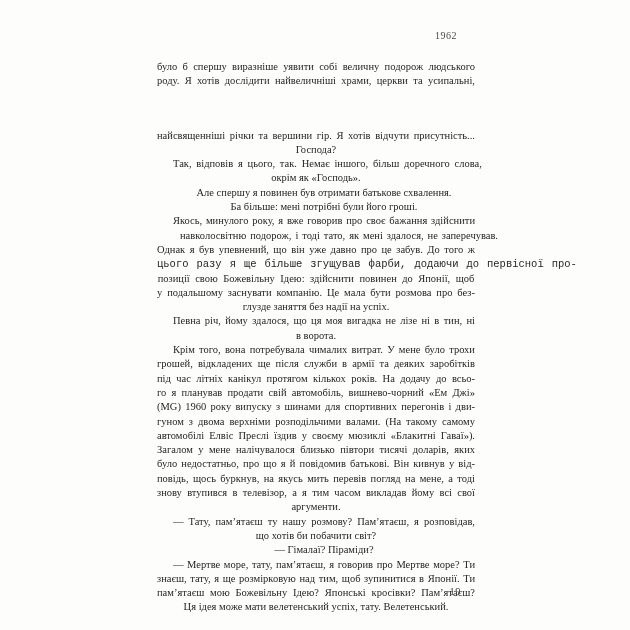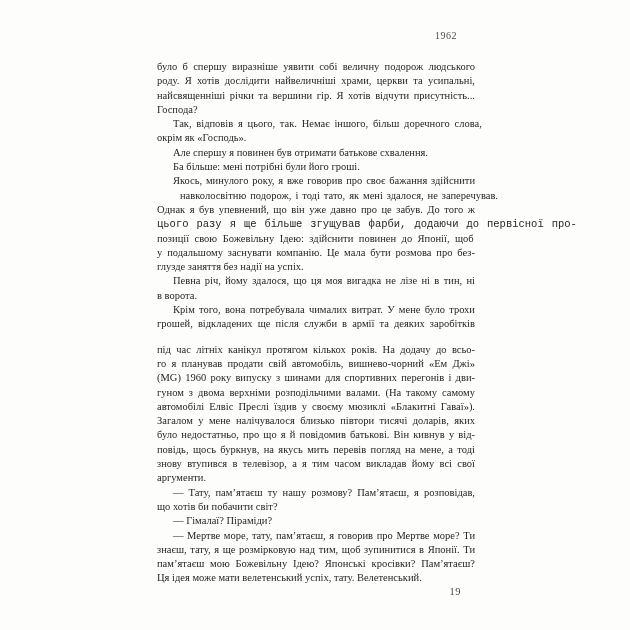--- a/index.html
+++ b/index.html
@@ -31,21 +31,21 @@
   }
   .text-block {
     position: absolute;
     top: 60px;
     left: 157px;
     width: 318px;
     font-size: 10.5px;
     line-height: 14.3px;
     color: var(--fg);
   }
-  .paragraph { margin: 0; }
+  .paragraph { margin: 0; text-align: center; }
   .line {
     white-space: pre;
     overflow: visible;
   }
   .line.indent { padding-left: 16px; }
   .line-text {
     display: inline-block;
     white-space: pre;
     transform-origin: 0 50%;
   }
@@ -63,21 +63,21 @@
 
 <div class="page">
   <header class="running-head">
     <span>1962</span>
   </header>
 
   <main class="text-block" id="text-block">
       <div class="paragraph">
         <div class="line"><span class="line-text" style="word-spacing: 2.69336px;">було б спершу виразніше уявити собі величну подорож людського</span></div>
         <div class="line"><span class="line-text" style="word-spacing: 2.6875px;">роду. Я хотів дослідити найвеличніші храми, церкви та усипальні,</span></div>
-        <div class="line"><span class="line-text" style="word-spacing: 1.97461px;">найсвященніші річки та вершини гір. Я хотів відчути присутність...</span></div>
+        <div class="line"><span class="line-text" style="word-spacing: 1.97461px; margin-top: 40px;">найсвященніші річки та вершини гір. Я хотів відчути присутність...</span></div>
         <div class="line"><span class="line-text">Господа?</span></div>
       </div>
       <div class="paragraph">
         <div class="line indent"><span class="line-text" style="word-spacing: 2.12153px;">Так, відповів я цього, так. Немає іншого, більш доречного слова,</span></div>
         <div class="line"><span class="line-text">окрім як «Господь».</span></div>
       </div>
       <div class="paragraph">
         <div class="line indent"><span class="line-text">Але спершу я повинен був отримати батькове схвалення.</span></div>
       </div>
       <div class="paragraph">
@@ -92,21 +92,21 @@
         <div class="line"><span class="line-text" style="word-spacing: 2.28819px;">у подальшому заснувати компанію. Це мала бути розмова про без-</span></div>
         <div class="line"><span class="line-text">глузде заняття без надії на успіх.</span></div>
       </div>
       <div class="paragraph">
         <div class="line indent"><span class="line-text" style="word-spacing: 1.71635px;">Певна річ, йому здалося, що ця моя вигадка не лізе ні в тин, ні</span></div>
         <div class="line"><span class="line-text">в ворота.</span></div>
       </div>
       <div class="paragraph">
         <div class="line indent"><span class="line-text" style="word-spacing: 1.63715px;">Крім того, вона потребувала чималих витрат. У мене було трохи</span></div>
         <div class="line"><span class="line-text" style="word-spacing: 2.47396px;">грошей, відкладених ще після служби в армії та деяких заробітків</span></div>
-        <div class="line"><span class="line-text" style="word-spacing: 2.73281px; margin-top: 11px;">під час літніх канікул протягом кількох років. На додачу до всьо-</span></div>
+        <div class="line"><span class="line-text" style="word-spacing: 2.73281px;">під час літніх канікул протягом кількох років. На додачу до всьо-</span></div>
         <div class="line"><span class="line-text" style="word-spacing: 2.54492px;">го я планував продати свій автомобіль, вишнево-чорний «Ем Джі»</span></div>
         <div class="line"><span class="line-text" style="word-spacing: 1.64062px;">(MG) 1960 року випуску з шинами для спортивних перегонів і дви-</span></div>
         <div class="line"><span class="line-text" style="word-spacing: 2.33984px;">гуном з двома верхніми розподільчими валами. (На такому самому</span></div>
         <div class="line"><span class="line-text" style="word-spacing: 2.39844px;">автомобілі Елвіс Преслі їздив у своєму мюзиклі «Блакитні Гаваї»).</span></div>
         <div class="line"><span class="line-text" style="word-spacing: 2.75977px;">Загалом у мене налічувалося близько півтори тисячі доларів, яких</span></div>
         <div class="line"><span class="line-text" style="word-spacing: 1.50568px;">було недостатньо, про що я й повідомив батькові. Він кивнув у від-</span></div>
         <div class="line"><span class="line-text" style="word-spacing: 1.75426px;">повідь, щось буркнув, на якусь мить перевів погляд на мене, а тоді</span></div>
         <div class="line"><span class="line-text" style="word-spacing: 2.64631px;">знову втупився в телевізор, а я тим часом викладав йому всі свої</span></div>
         <div class="line"><span class="line-text">аргументи.</span></div>
       </div>

